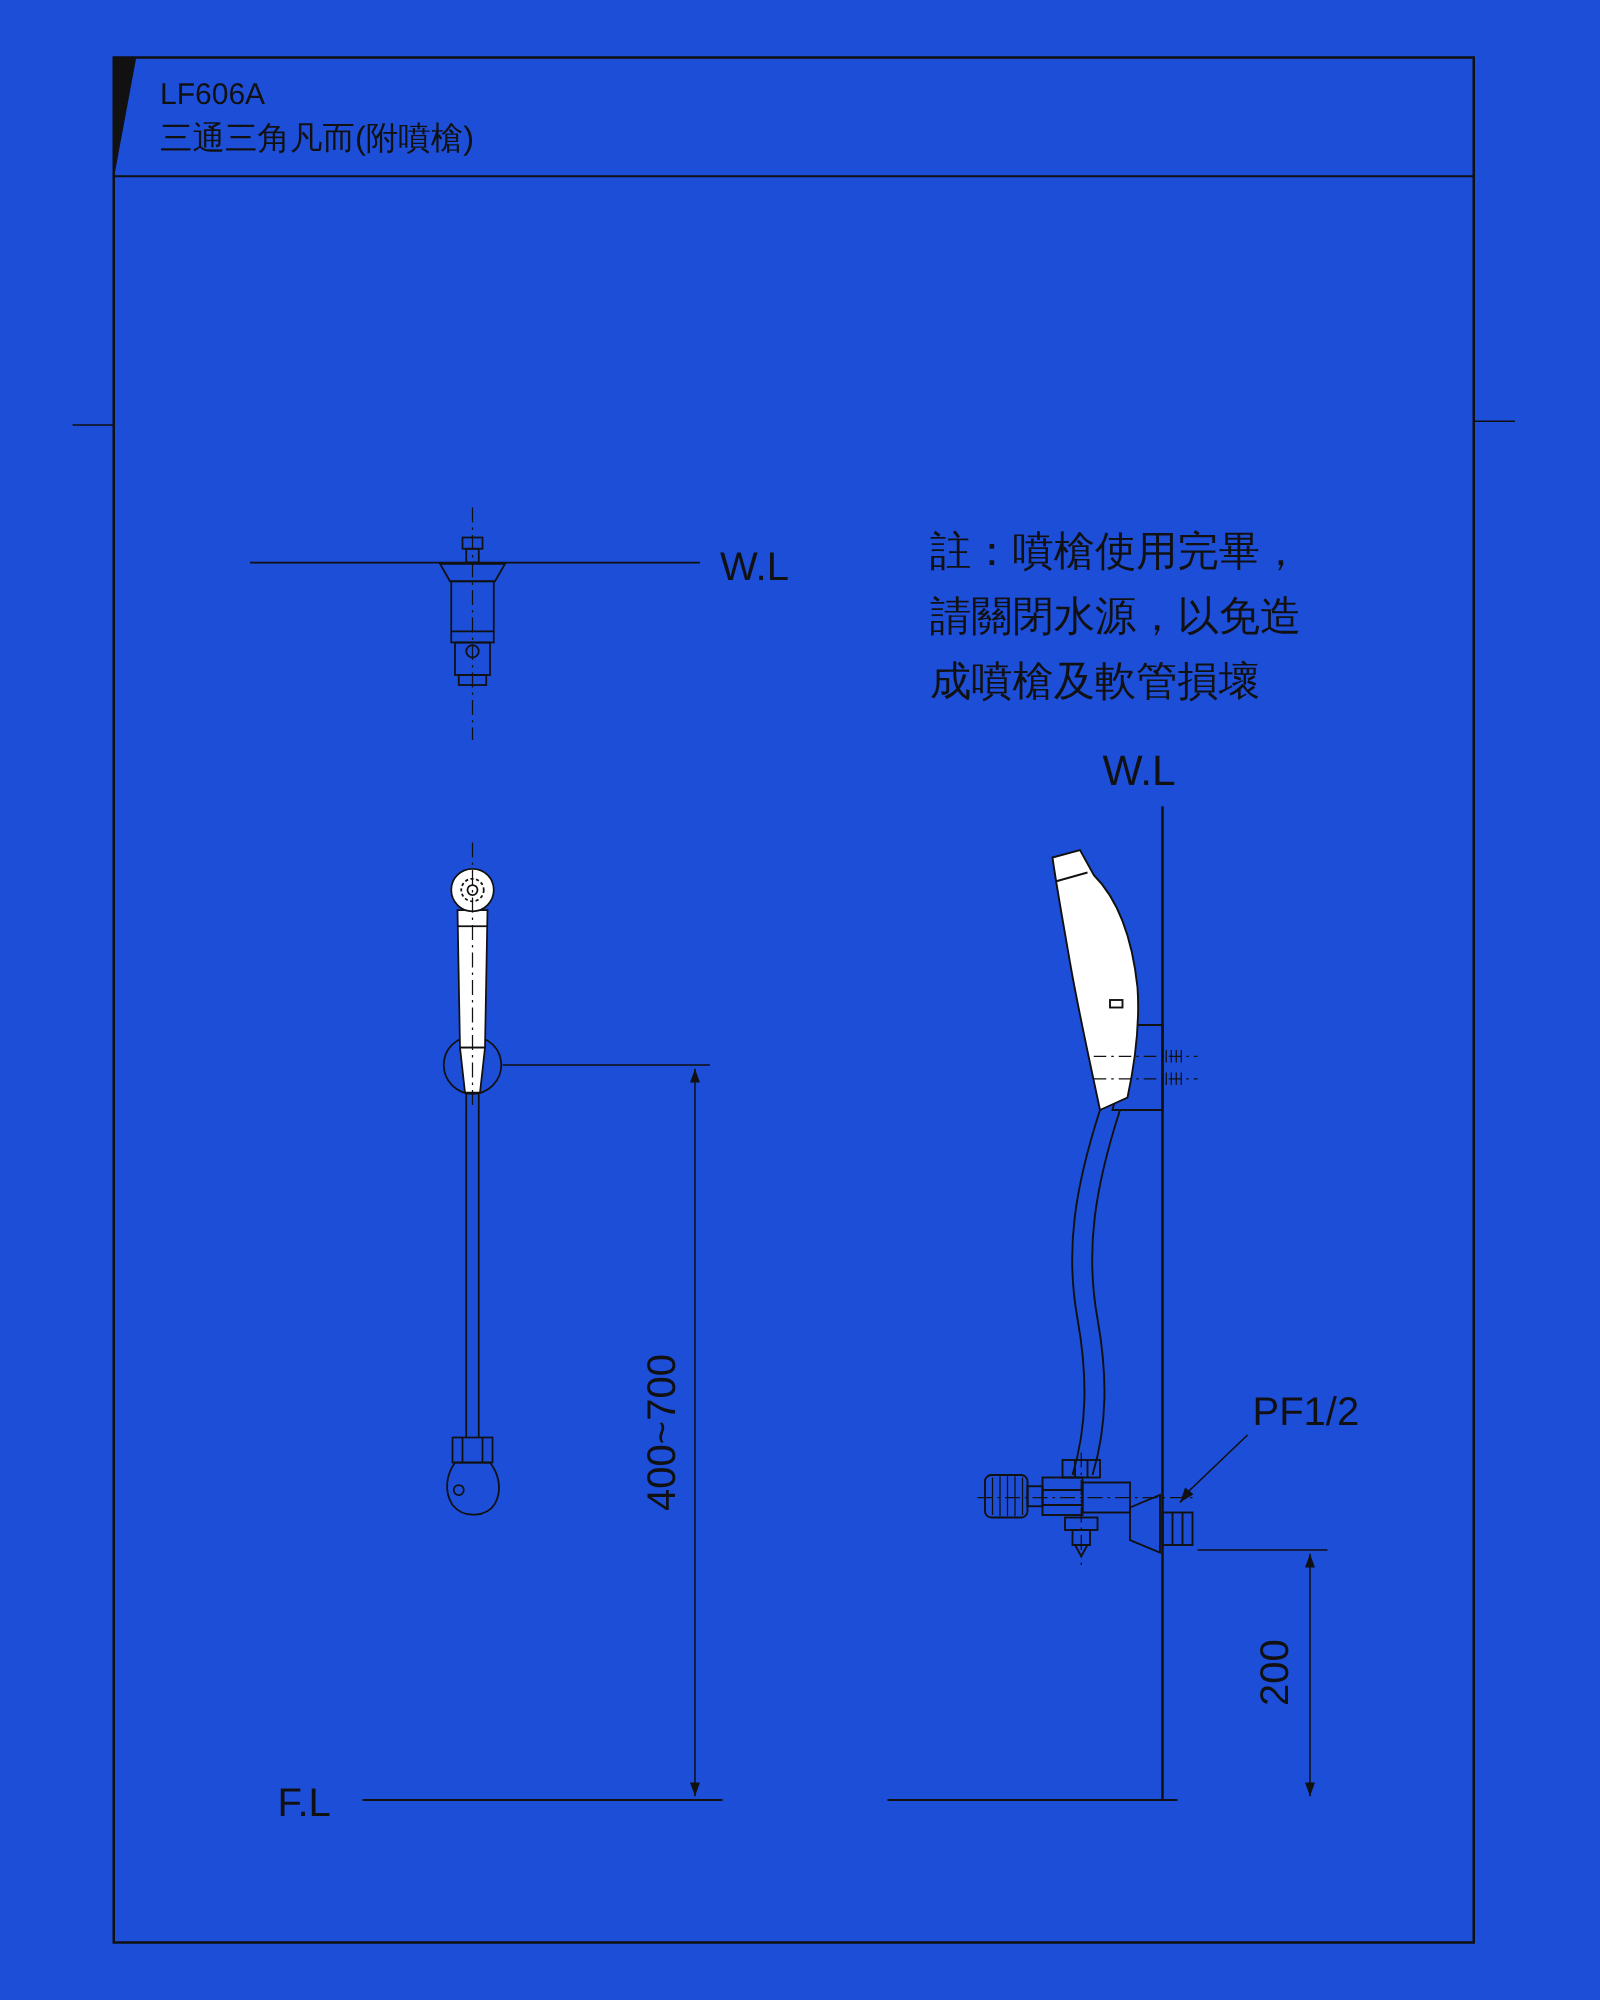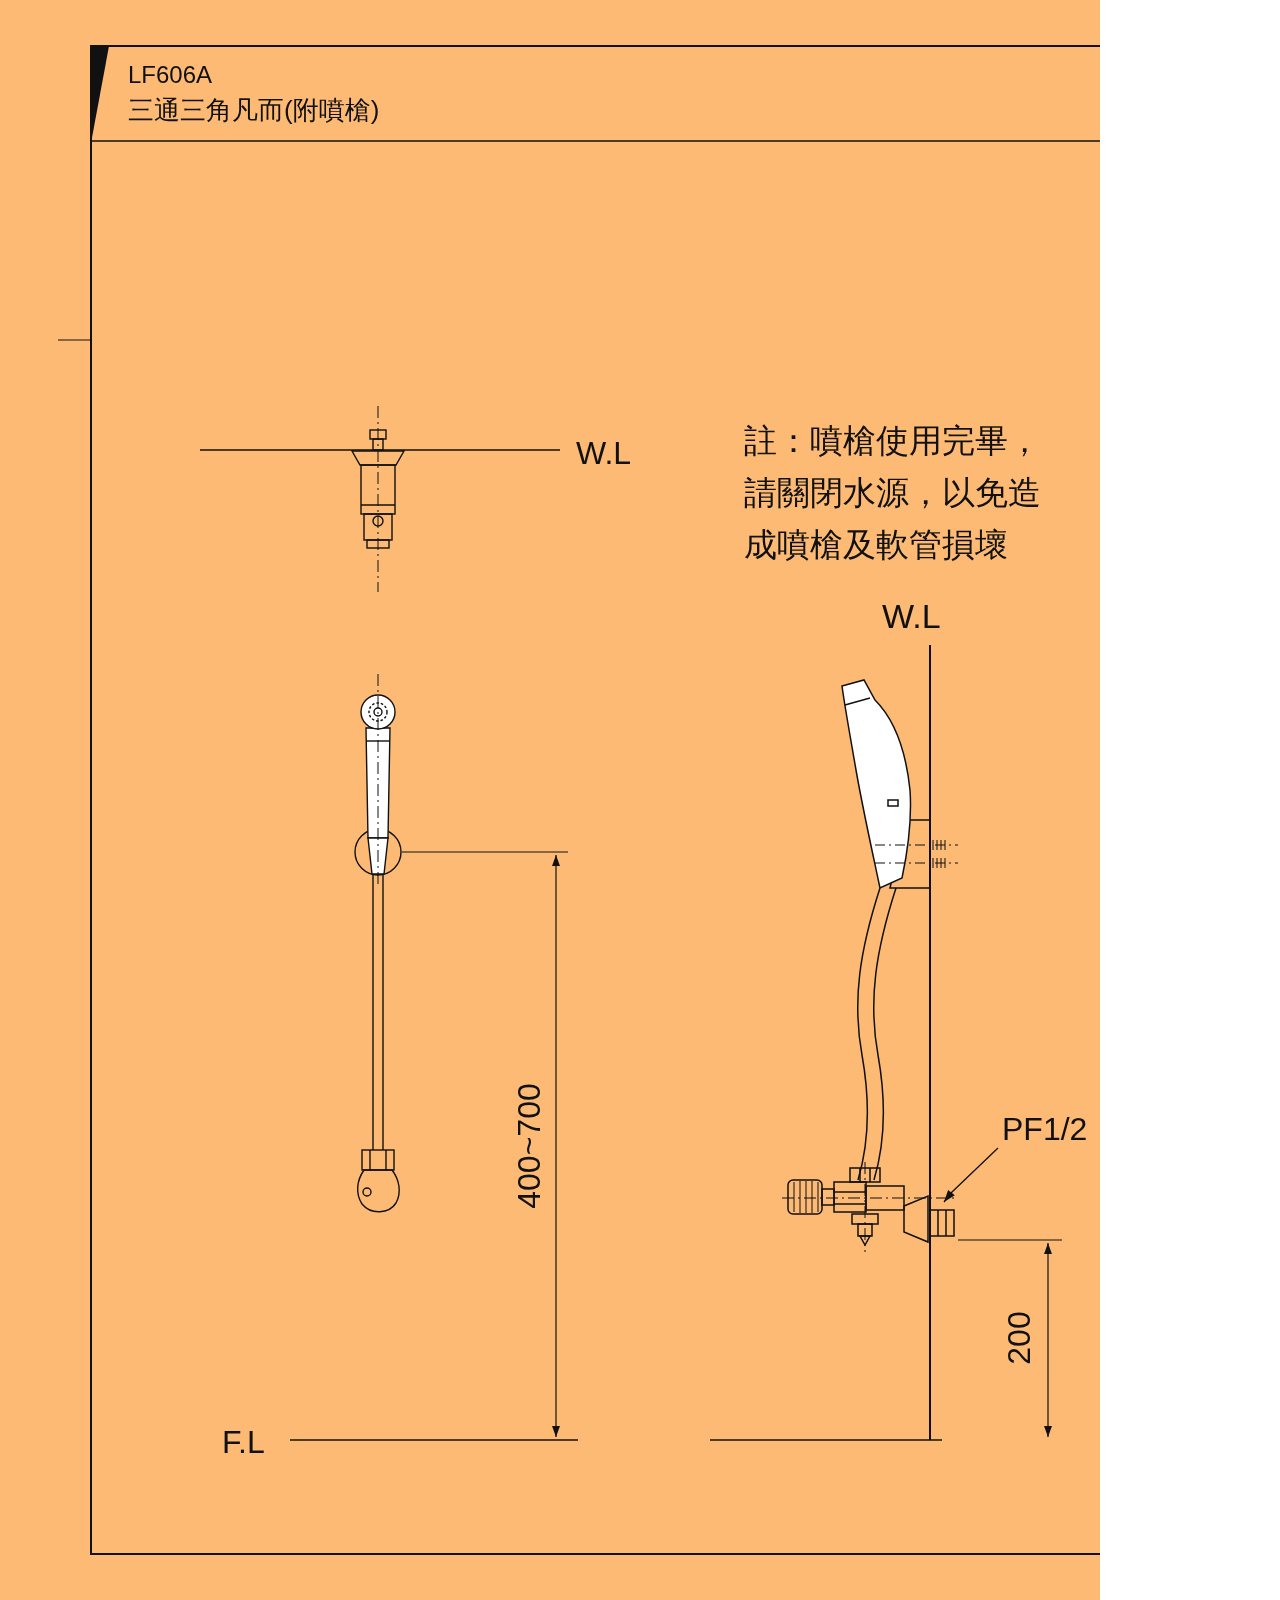--- a/index.html
+++ b/index.html
@@ -1,16 +1,16 @@
 <!DOCTYPE html>
 <html><head>
 <meta charset="utf-8">
 <style>
   html,body{margin:0;padding:0;background:#ffffff;}
-  .page{position:relative;width:1100px;height:1600px;background:#fdba74;overflow:hidden;}
+  .page{position:relative;width:1280px;height:1600px;background:#1d4ed8;overflow:hidden;}
   svg{position:absolute;left:0;top:0;}
   .t{font-family:"Liberation Sans","DejaVu Sans",sans-serif;fill:#111111;}
   .dim{font-family:"Liberation Sans","DejaVu Sans",sans-serif;fill:#111111;}
 </style>
 </head>
 <body>
 
 <div class="page">
 <svg viewBox="0 0 1280 1600" width="1280" height="1600">
   <defs>

